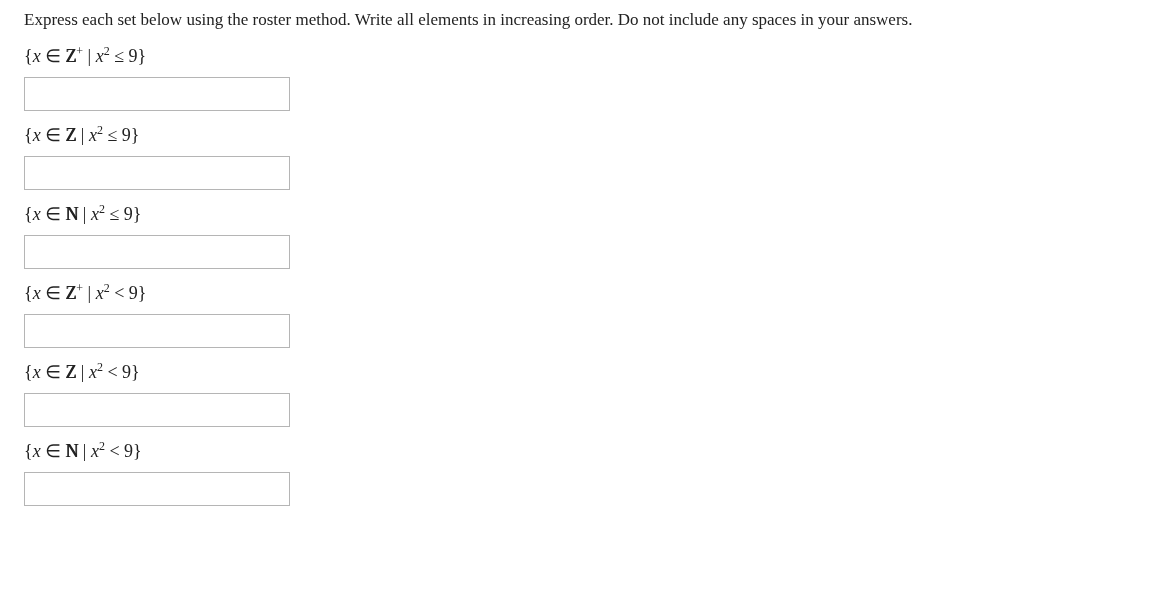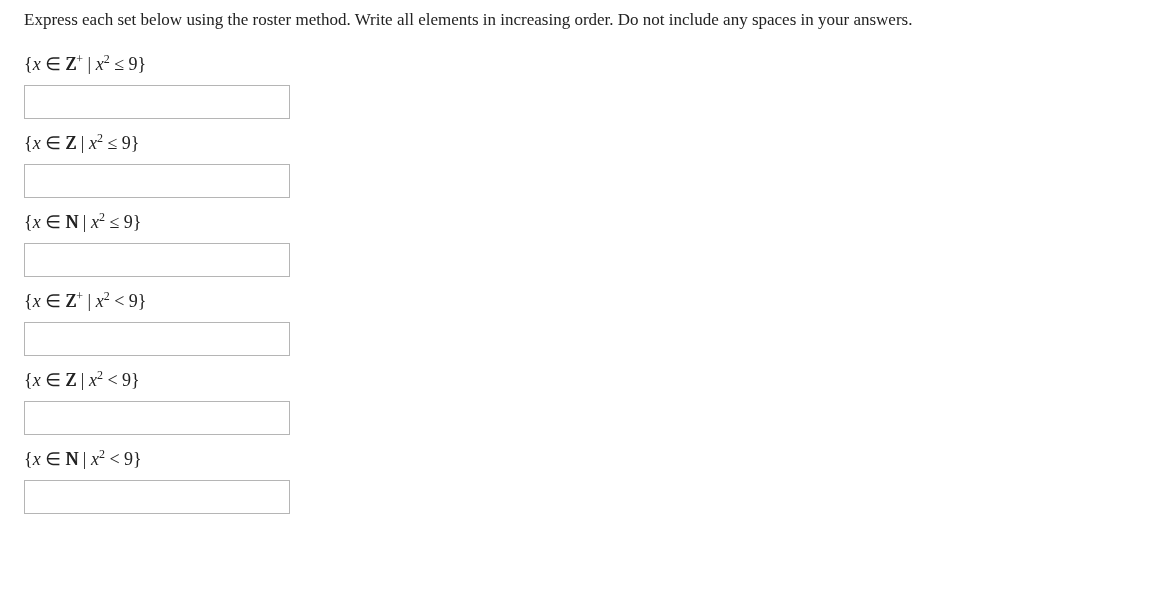--- a/index.html
+++ b/index.html
@@ -9,21 +9,21 @@
     }
     body {
       font-family: Georgia, 'Times New Roman', serif;
       background: #ffffff;
       padding: 8px 24px 24px 24px;
       font-size: 17px;
       color: #222;
       width: 1172px;
     }
     .instruction {
-      margin-bottom: 20px;
+      margin-bottom: 12px;
       line-height: 1.4;
     }
     .question-block {
       margin-bottom: 8px;
     }
     .math-expr {
       font-family: 'Times New Roman', serif;
       font-size: 18px;
       margin-bottom: 10px;
       white-space: nowrap;

